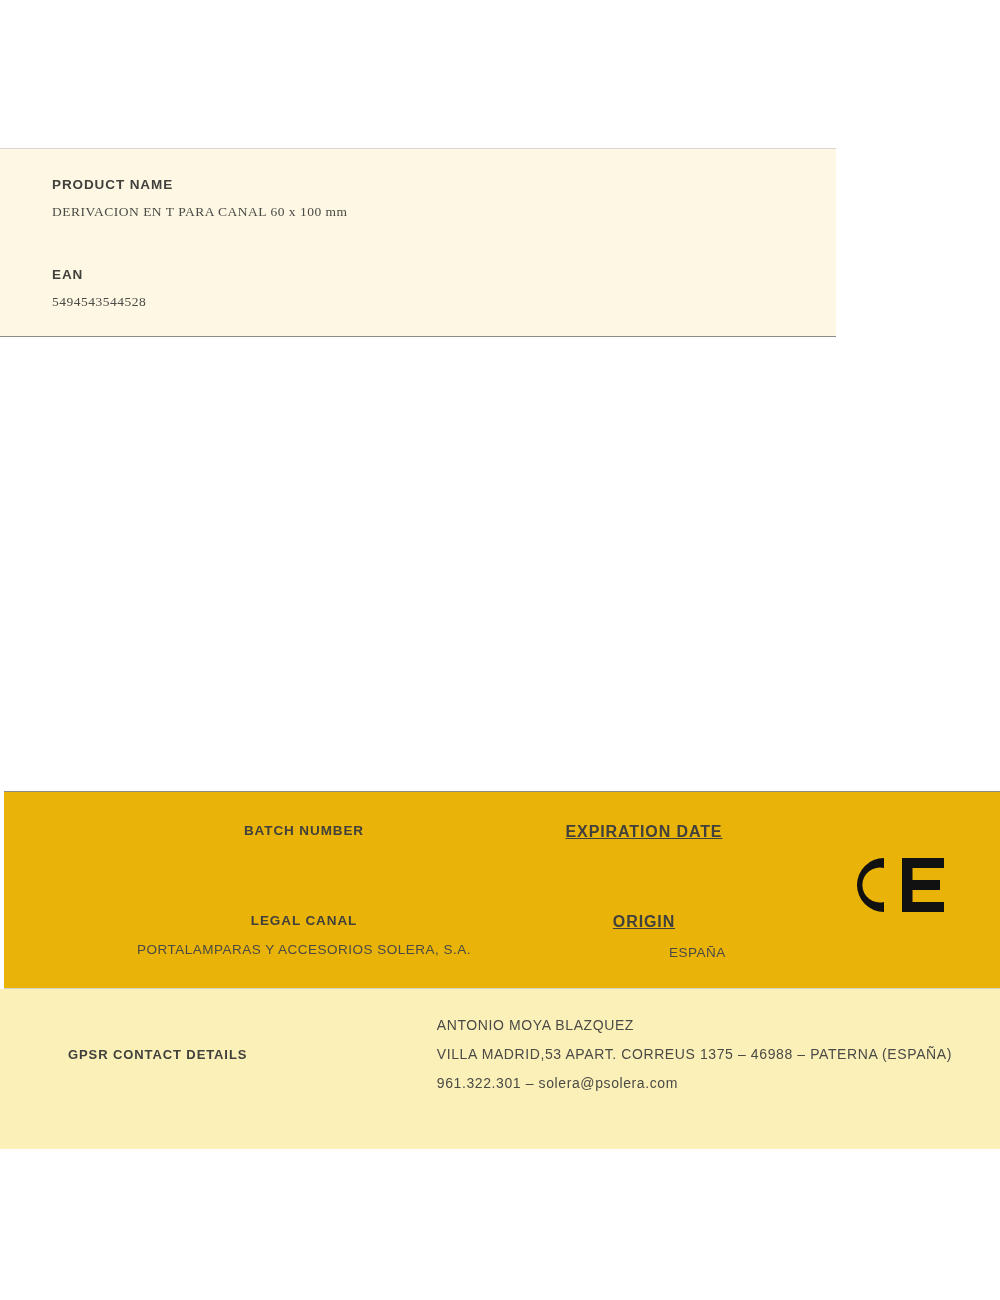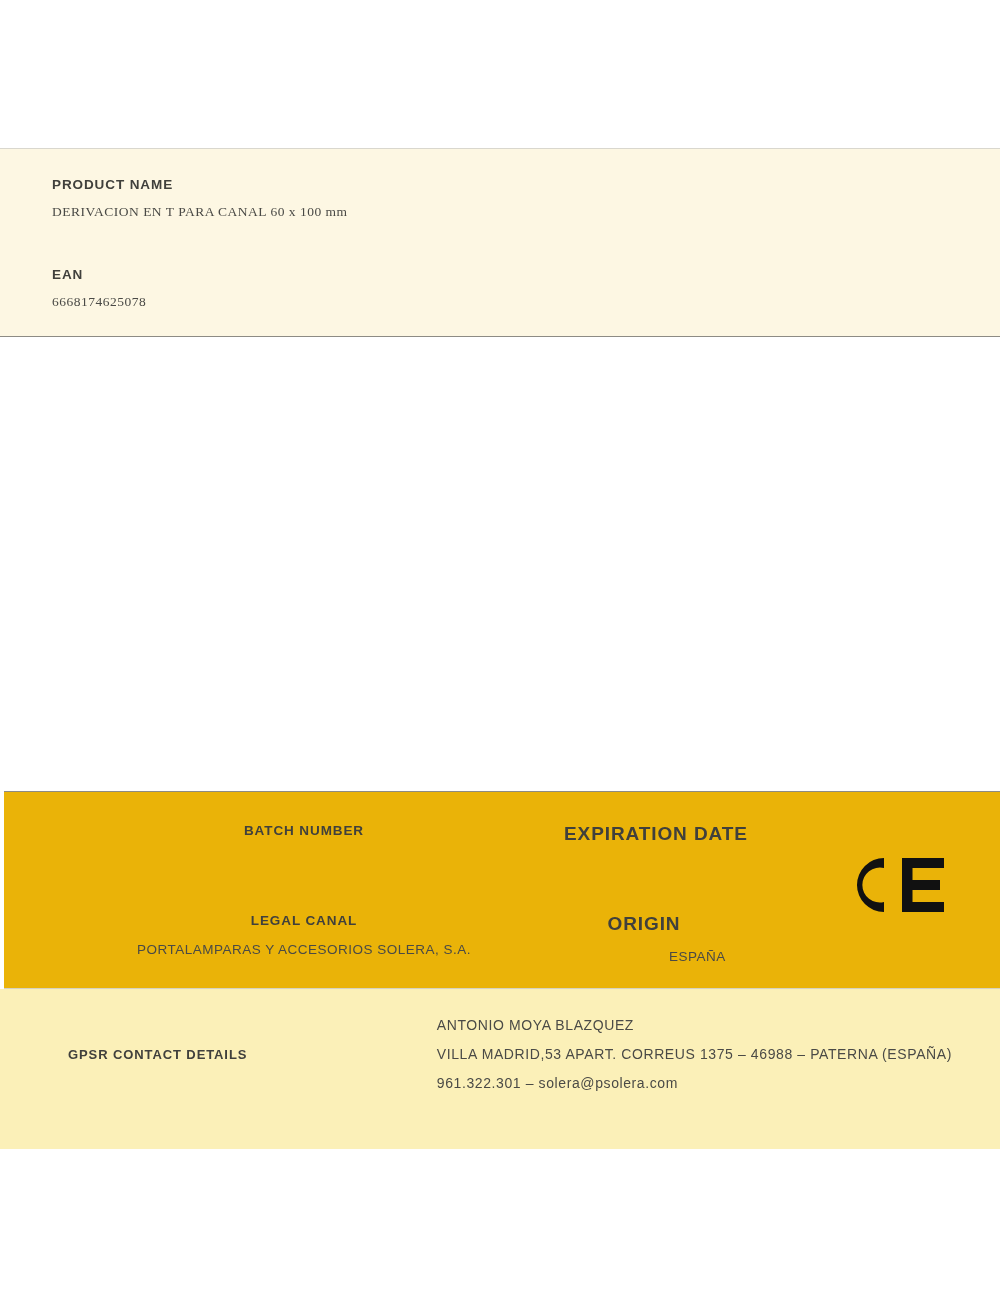--- a/index.html
+++ b/index.html
@@ -19,21 +19,21 @@
   .page {
     position: absolute;
     inset: 0;
   }
 
   
   .block-top {
     position: absolute;
     left: 0;
     top: 148px;
-    width: 1000px;
+    width: 836px;
     height: 189px;
     background: #fdf7e3;
     border-top: 1px solid #d9d7ce;
     border-bottom: 1px solid #8d8b84;
     box-sizing: border-box;
   }
   .field {
     position: absolute;
     left: 52px;
   }
@@ -102,28 +102,29 @@
   }
   .center-value {
     font-size: 13.5px;
     letter-spacing: 0.5px;
     color: #4a4a46;
     margin: 12px;
     white-space: nowrap;
     min-height: 16px;
   }
   .right-label {
-    font-size: 19px;
+    font-size: 16px;
     font-weight: bold;
     letter-spacing: 0.9px;
     color: #40403c;
     margin: 0 0 14px 0;
     white-space: nowrap;
     text-align: center;
     width: 160px;
+    text-decoration: underline;
   }
   .right-value {
     font-size: 13.5px;
     letter-spacing: 0.5px;
     color: #4a4a46;
     margin: 0;
     white-space: nowrap;
     text-align: left;
     padding-left: 105px;
     min-height: 16px;
@@ -188,21 +189,21 @@
 
   <div class="block-top">
 
     <div class="field" id="product-name-field">
       <p class="field-label">PRODUCT NAME</p>
       <p class="field-value">DERIVACION EN T PARA CANAL 60 x 100 mm</p>
     </div>
 
     <div class="field" id="ean-field">
       <p class="field-label">EAN</p>
-      <p class="field-value">6668174625078</p>
+      <p class="field-value">5494543544528</p>
     </div>
 
   </div>
 
   <div class="block-middle"></div>
 
   <div class="block-batch">
 
     <div class="col-center row1">
       <p class="center-label">BATCH NUMBER</p>

